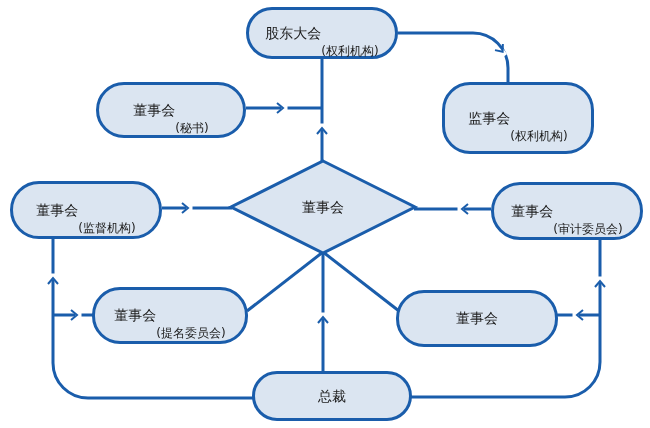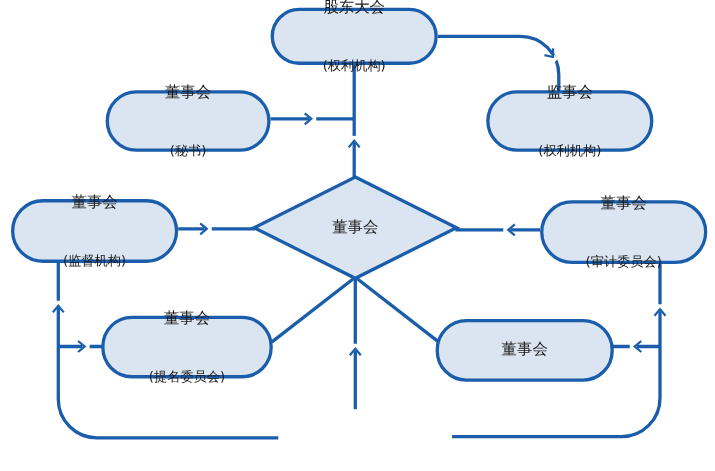--- a/index.html
+++ b/index.html
@@ -37,32 +37,32 @@
     stroke: var(--line, #1a5dab);
     stroke-width: 2;
     stroke-linejoin: miter;
   }
   .node {
     position: absolute;
     box-sizing: border-box;
     background: var(--node-fill, #dbe5f1);
     border: 3px solid var(--node-border, #1a5dab);
     display: flex;
-    flex-direction: column;
+    flex-direction: row;
     align-items: center;
     justify-content: center;
     color: var(--text, #1a1a1a);
     text-align: center;
   }
   .node .t { font-size: 14px; line-height: 1.3; white-space: nowrap; }
   .node .s { font-size: 12px; line-height: 1.25; white-space: nowrap; margin-top: 36px; }
   .node.plain { background: transparent; border: none; }
   #n-shareholders { left: 246px; top: 7px;  width: 152px; height: 52px; border-radius: 26px; }
   #n-secretary    { left: 96px;  top: 82px; width: 150px; height: 56px; border-radius: 28px; }
-  #n-supervisory  { left: 442px; top: 82px; width: 152px; height: 56px; border-radius: 28px; }
+  #n-supervisory  { left: 442px; top: 82px; width: 152px; height: 72px; border-radius: 28px; }
   #n-board        { left: 233px; top: 177px; width: 180px; height: 60px; }
   #n-strategy     { left: 10px;  top: 181px; width: 152px; height: 58px; border-radius: 29px; }
   #n-audit        { left: 491px; top: 182px; width: 152px; height: 58px; border-radius: 29px; }
   #n-nomination   { left: 92px;  top: 287px; width: 156px; height: 57px; border-radius: 28px; }
   #n-compensation { left: 396px; top: 290px; width: 162px; height: 57px; border-radius: 28px; }
   #n-president    { left: 252px; top: 371px; width: 160px; height: 50px; border-radius: 25px; }
 </style>
 </head>
 <body>
 
@@ -158,14 +158,17 @@
 
   <div class="node" id="n-nomination">
     <div class="t">董事会</div>
     <div class="s">(提名委员会)</div>
   </div>
 
   <div class="node" id="n-compensation">
     <div class="t">董事会</div>
   </div>
 
+  <div class="node" id="n-president">
+    <div class="t">总裁</div>
+  </div>
 
 </div>
 
 </body></html>

